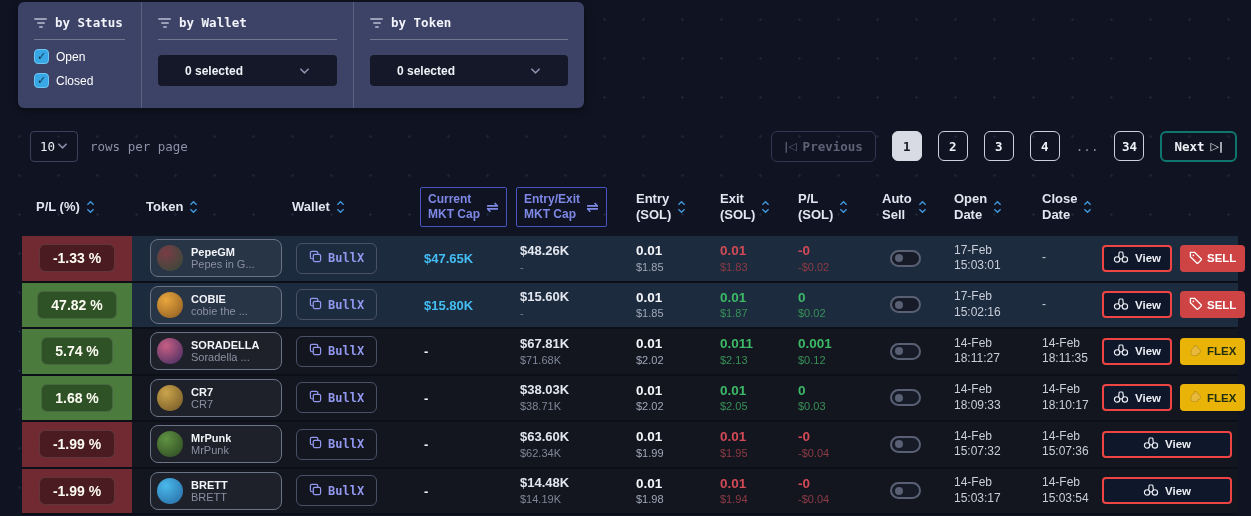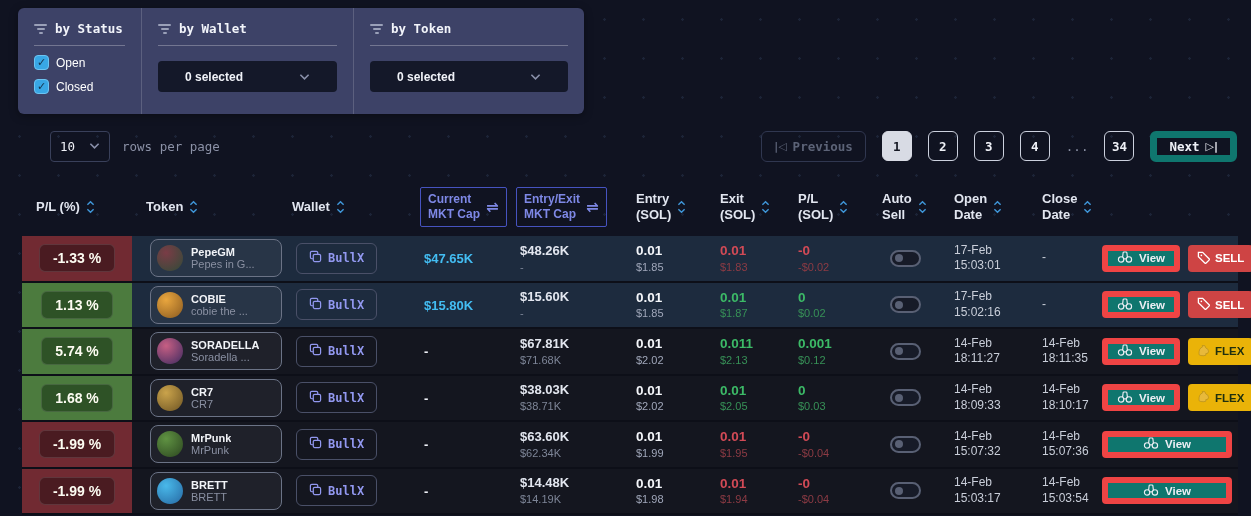--- a/index.html
+++ b/index.html
@@ -8,21 +8,21 @@
     background:#101321;
     background-image: radial-gradient(circle, rgba(110,145,205,.13) 1px, transparent 1.5px);
     background-size: 39px 39px;
     font-family:"Liberation Sans","DejaVu Sans",sans-serif;
     color:#e8eaf2;
     position:relative;
   }
 
   
   .filter-panel {
-    position:absolute; left:18px; top:8px; width:566px; height:106px;
+    position:absolute; left:18px; top:2px; width:566px; height:106px;
     background:#3d4267; border-radius:6px; display:flex;
     box-shadow:0 2px 8px rgba(0,0,0,.35);
   }
   .filter-col { padding:13px 16px 10px 16px; }
   .fc-status { width:124px; border-right:1px solid rgba(255,255,255,.16); }
   .fc-wallet { width:212px; border-right:1px solid rgba(255,255,255,.16); }
   .fc-token  { flex:1; }
   .filter-title { display:flex; align-items:center; gap:8px;
     font-family:"DejaVu Sans Mono",monospace; font-weight:bold; font-size:12.5px; color:#f2f4fa;
     padding-bottom:9px; border-bottom:1px solid rgba(255,255,255,.28); }
@@ -35,31 +35,31 @@
   .cbx-label { font-size:12px; color:#ffffff; }
   .dropdown { margin-top:15px; height:31px; background:#141829; border-radius:4px;
     display:flex; align-items:center; padding:0 27px; cursor:pointer; }
   .dropdown .dd-value { font-size:12px; font-weight:bold; color:#f0f2f8; }
   .dropdown .dd-chev { margin-left:auto; display:flex; }
 
   
   .controls { position:absolute; left:22px; right:14px; top:130px; height:32px;
     display:flex; align-items:center; }
   .showing { font-family:"DejaVu Sans Mono",monospace; font-size:12.5px; color:#8b91a6; letter-spacing:.3px; }
-  .page-size { margin-left:28px; width:60px; height:31px; border:1px solid #39405a; border-radius:4px;
+  .page-size { margin-left:8px; width:48px; height:31px; border:1px solid #39405a; border-radius:4px;
     display:flex; align-items:center; padding:0 9px; cursor:pointer; }
   .page-size span { font-family:"DejaVu Sans Mono",monospace; font-size:12.5px; color:#f0f2f8; }
   .page-size .dd-chev { margin-left:auto; display:flex; }
   .rpp { margin-left:12px; font-family:"DejaVu Sans Mono",monospace; font-size:12.5px; color:#8b91a6; }
   .pager { margin-left:auto; display:flex; align-items:center; gap:16px;
     font-family:"DejaVu Sans Mono",monospace; }
   .pager button { font-family:inherit; cursor:pointer; background:transparent; }
   .btn-prev { height:31px; padding:0 12px; border:1px solid #303750; border-radius:6px;
     color:#5c6377; font-size:12.5px; font-weight:bold; display:flex; align-items:center; gap:6px; }
-  .btn-next { height:31px; padding:0 12px; border:7px solid #0f766e; border-radius:6px;
+  .btn-next { height:31px; padding:0 12px; border:2px solid #0f766e; border-radius:6px;
     color:#eef0f6; font-size:12.5px; font-weight:bold; display:flex; align-items:center; gap:6px; }
   .pg-icon { font-family:"DejaVu Sans",sans-serif; font-size:11px; }
   .btn-page { width:30px; height:30px; border:1px solid #ccd1de; border-radius:6px;
     color:#eef0f6; font-size:12.5px; font-weight:bold; }
   .btn-page.active { background:#d8dbe4; border-color:#d8dbe4; color:#151823; }
   .pg-ellipsis { color:#8a90a4; font-size:12.5px; }
 
   
   .table { position:absolute; left:22px; top:178px; width:1216px;
     --cols: 110px 146px 132px 96px 116px 84px 78px 84px 72px 88px 72px 138px; }
@@ -110,21 +110,21 @@
   .vstack.pos .vsub { color:#379157; }
   .vstack.ee .vtop { font-size:13px; color:#e2e6ef; }
   .vstack.ee .vsub { color:#7e8698; }
   .datecell .vtop, .datecell .vsub { font-size:12px; font-weight:normal; color:#c9ced9; }
 
   .toggle { margin-left:8px; width:31px; height:17px; border:2px solid #596074; border-radius:10px;
     background:#171b28; position:relative; cursor:pointer; }
   .toggle .knob { position:absolute; left:3px; top:2.5px; width:8px; height:8px; border-radius:50%; background:#596074; }
 
   .actions { display:flex; align-items:center; gap:8px; padding-left:2px; }
-  .btn-view { height:27px; padding:0 9px; background:#0f766e; border:6px solid #ef4444; border-radius:4px;
+  .btn-view { height:27px; padding:0 9px; background:#0f172a; border:2px solid #ef4444; border-radius:4px;
     color:#eceef4; font-size:11.5px; font-weight:bold; display:inline-flex; align-items:center; gap:6px;
     cursor:pointer; font-family:inherit; justify-content:center; }
   .btn-view.wide { width:130px; }
   .btn-trade { height:27px; padding:0 9px; border:none; border-radius:4px; font-size:11.5px; font-weight:bold;
     display:inline-flex; align-items:center; gap:5px; cursor:pointer; font-family:inherit; }
   .btn-trade.sell { background:#ce4444; color:#ffffff; }
   .btn-trade.flex { background:#eab308; color:#20300f; }
 </style>
 </head>
 <body>
@@ -407,21 +407,21 @@
             <span><svg width="13" height="13" viewBox="0 0 14 14" fill="none" stroke="#ffffff" stroke-width="1.4">
                 <path d="M1.5 1.5 h4.6 L13 8.4 a1 1 0 0 1 0 1.4 l-3.2 3.2 a1 1 0 0 1 -1.4 0 L1.5 6.1 Z"></path>
                 <circle cx="4.7" cy="4.7" r="0.9" fill="#ffffff" stroke="none"></circle>
               </svg></span>
             <span>SELL</span>
           </button>
         </div>
       </div>
       <div class="trow hl">
         <div class="plcell pos">
-          <span class="plbadge">1.13 %</span>
+          <span class="plbadge">47.82 %</span>
         </div>
         <div class="cell">
           <div class="tokenbox">
             <span class="avatar" style="background: radial-gradient(circle at 35% 30%, rgb(233, 166, 62), rgb(138, 90, 32));"></span>
             <div class="tokentext">
               <div class="tname">COBIE</div>
               <div class="tsub">cobie the ...</div>
             </div>
           </div>
         </div>

